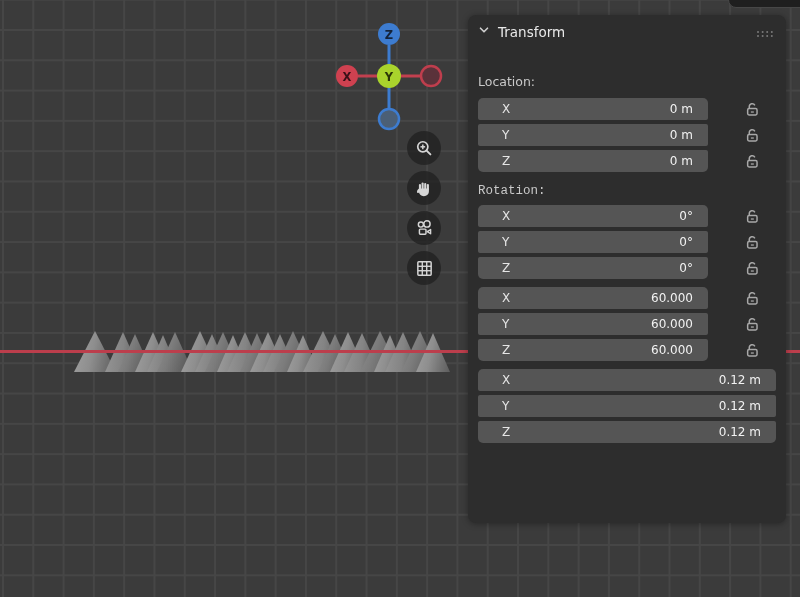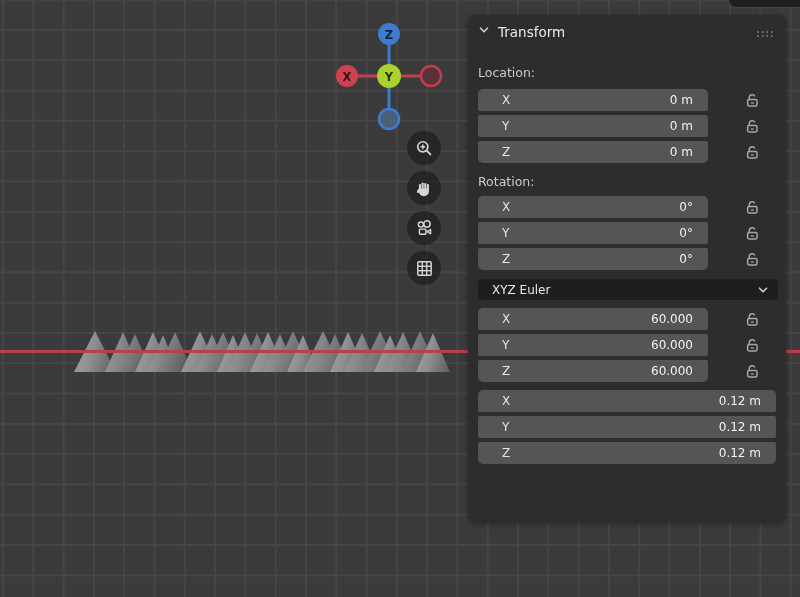--- a/index.html
+++ b/index.html
@@ -30,22 +30,22 @@
   
   #options-sliver{position:absolute;left:728px;top:-6px;width:110px;height:14px;background:#1f1f1f;
     border:1px solid #474747;border-radius:0 0 0 8px;z-index:11;}
   
   #panel{position:absolute;left:468px;top:15px;width:318px;height:508px;background:#2d2d2d;
     border-radius:8px;z-index:10;box-shadow:0 1px 6px rgba(0,0,0,.35);padding:0 10px;color:#e9e9e9;}
   #panel-header{display:flex;height:20px;margin-top:9px;position:relative;}
   #panel-title{font-size:13.5px;color:#e9e9e9;margin-left:8px;}
   .grip{position:absolute;right:2px;top:6px;color:#7a7a7a;}
   .sect-label{font-size:12.5px;color:#c9c9c9;height:16px;line-height:16px;}
-  .lbl-location{margin-top:21px;}
-  .lbl-rotation{margin-top:11px;}
+  .lbl-location{margin-top:30px;}
+  .lbl-rotation{margin-top:11px;font-family:Liberation Mono, monospace;}
   .lbl-scale{margin-top:11px;}
   .lbl-dimensions{margin-top:10px;}
   .sect-rows{margin-top:8px;}
   .rot-rows{margin-top:6px;}
   .prow{display:flex;align-items:center;height:22px;margin-bottom:4px;}
   .prow:last-child{margin-bottom:0;}
   .field{height:22px;background:#555555;display:flex;align-items:center;width:230px;
     font-size:12px;color:#f0f0f0;}
   .field.wide{width:300px;}
   .field .axis{padding-left:24px;color:#e6e6e6;}
@@ -258,26 +258,20 @@
         <div class="field f-last">
           <span class="axis">Z</span>
           <span class="val">0°</span>
         </div>
         <svg class="lock" width="16" height="16">
             <use href="#sym-lock-open"></use>
           </svg>
       </div>
     </div>
 
-    <div id="rot-mode">
-      <span class="dd-label">XYZ Euler</span>
-      <svg class="dd-chev" width="12" height="12">
-          <use href="#sym-chevron-down"></use>
-        </svg>
-    </div>
 
     <div class="sect-rows">
       <div class="prow">
         <div class="field f-first">
           <span class="axis">X</span>
           <span class="val">60.000</span>
         </div>
         <svg class="lock" width="16" height="16">
             <use href="#sym-lock-open"></use>
           </svg>

